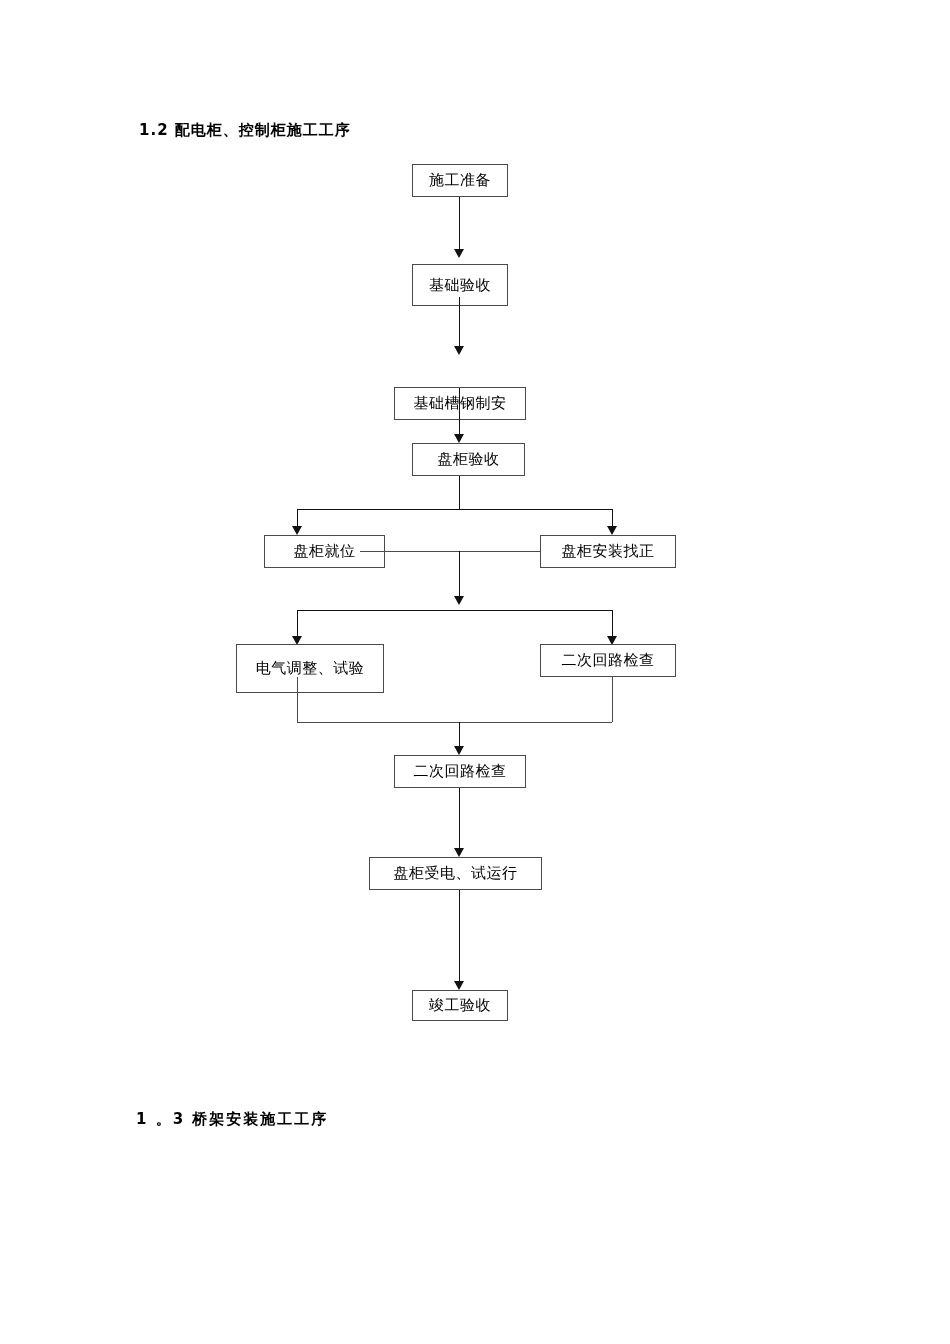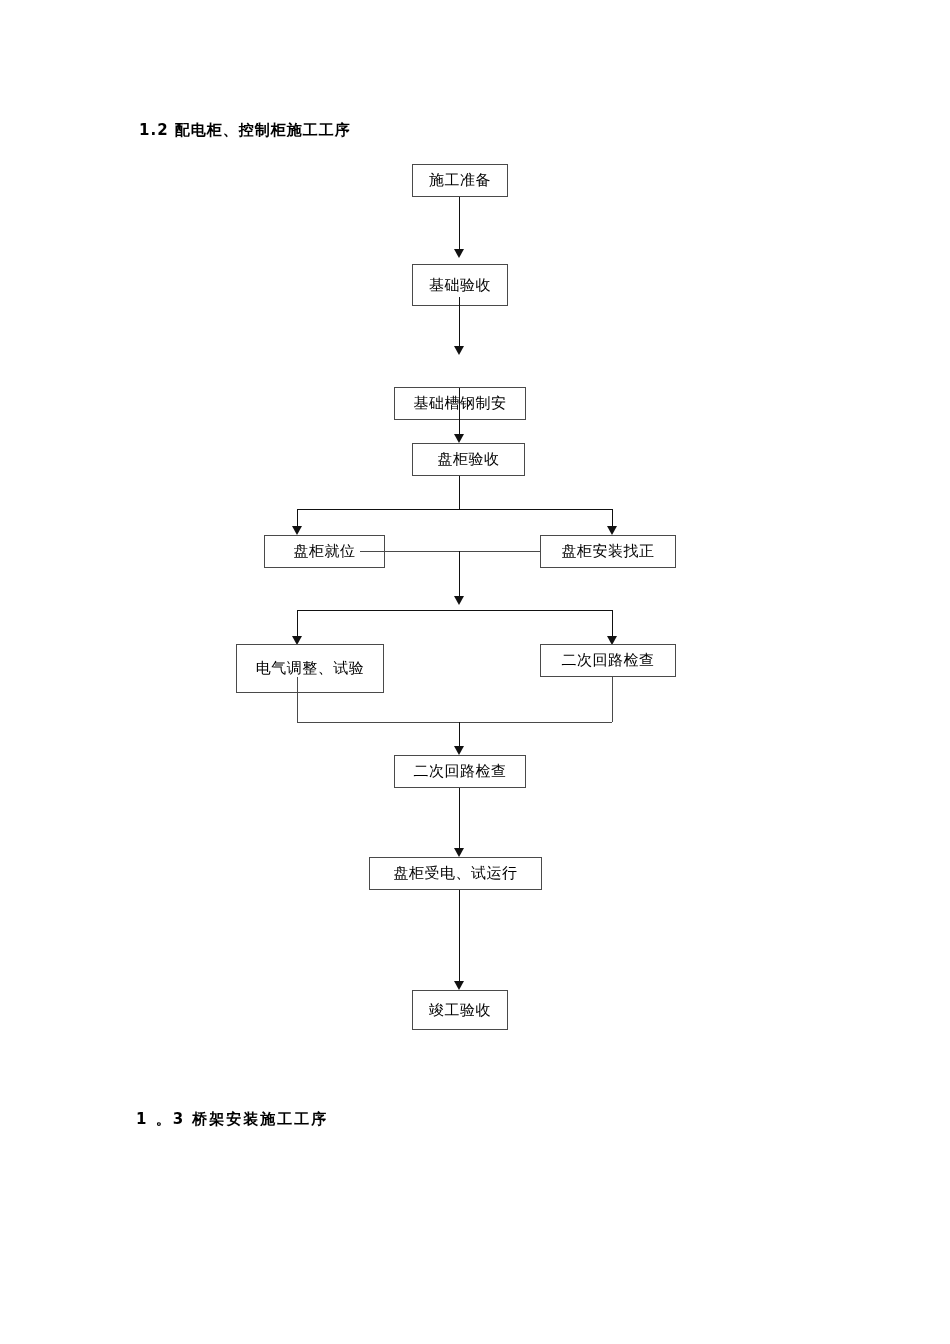--- a/index.html
+++ b/index.html
@@ -118,19 +118,19 @@
     <div class="node" style="left:390px;top:755px;width:132px;height:33px;">二次回路检查</div>
 
     <div class="vline" style="left:455px;top:788px;height:60px;"></div>
     <div class="arrowhead" style="left:450px;top:848px;"></div>
 
     <div class="node" style="left:365px;top:857px;width:173px;height:33px;">盘柜受电、试运行</div>
 
     <div class="vline" style="left:455px;top:890px;height:91px;"></div>
     <div class="arrowhead" style="left:450px;top:981px;"></div>
 
-    <div class="node" style="left:408px;top:990px;width:96px;height:40px;">竣工验收</div>
+    <div class="node" style="left:408px;top:990px;width:96px;height:31px;">竣工验收</div>
 
   </div>
 
   <div class="heading" id="heading-bottom">1 。3 桥架安装施工工序</div>
 
 </div>
 
 </body></html>

